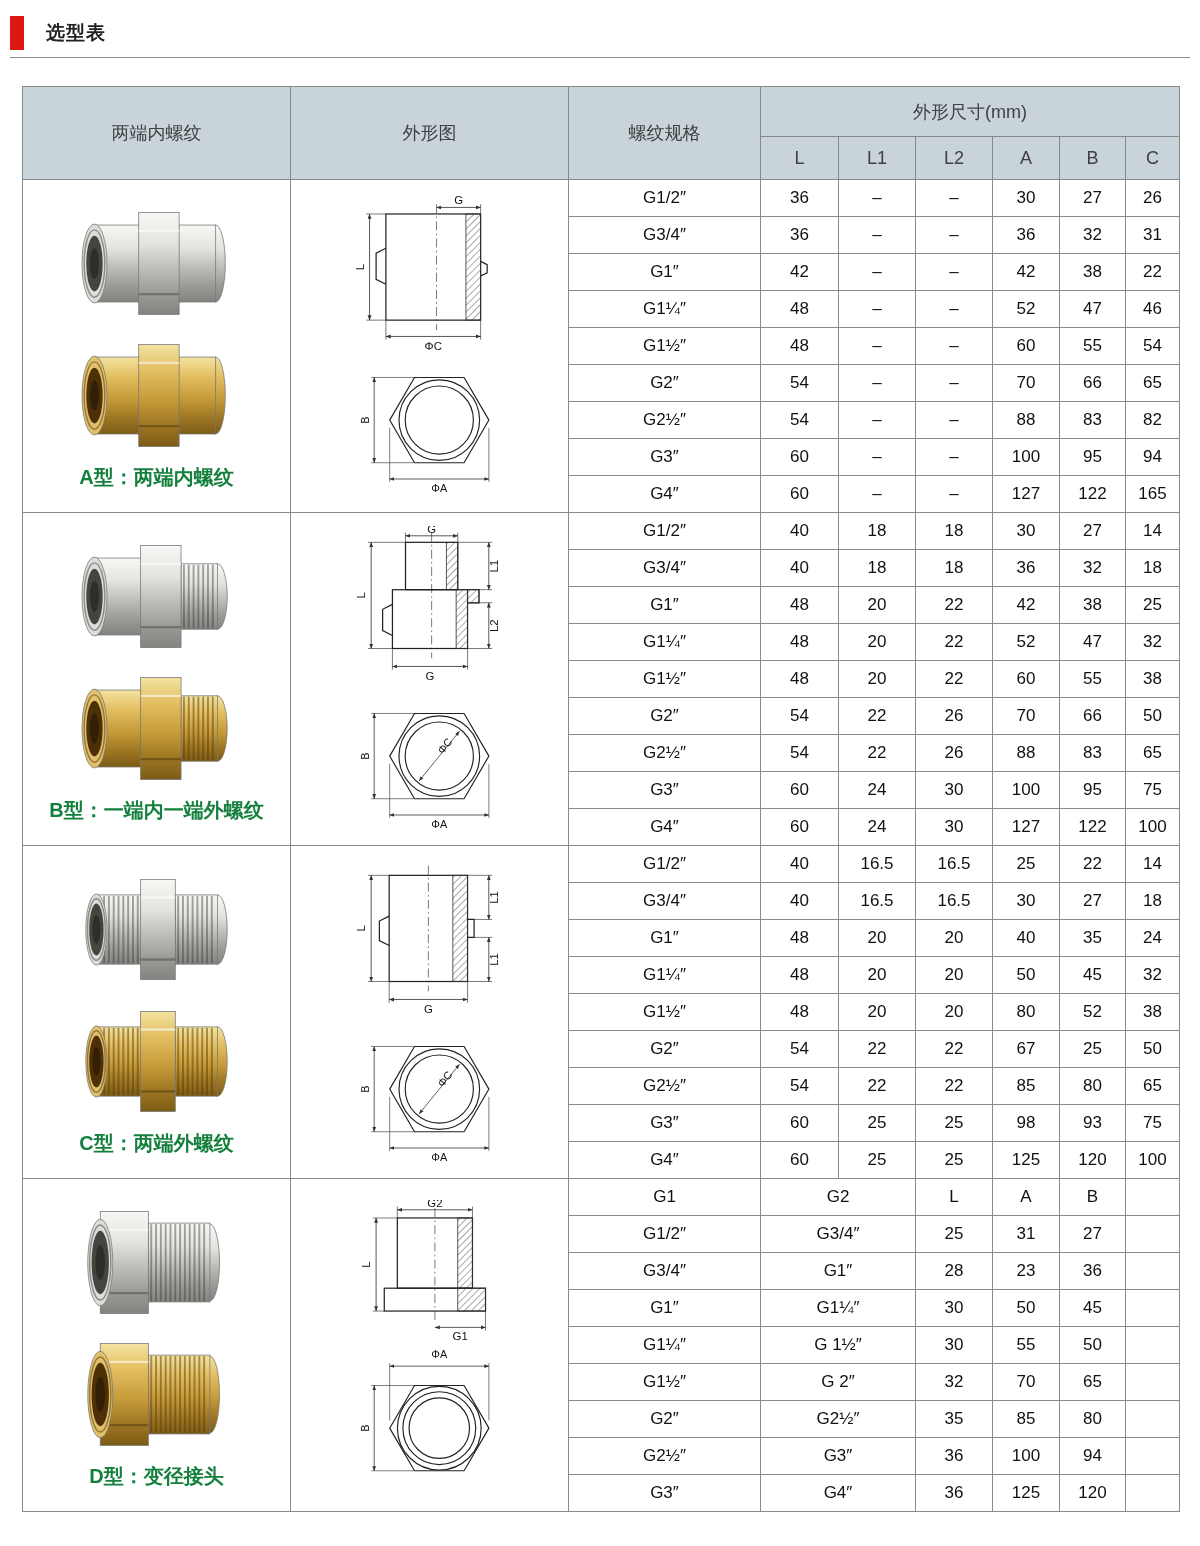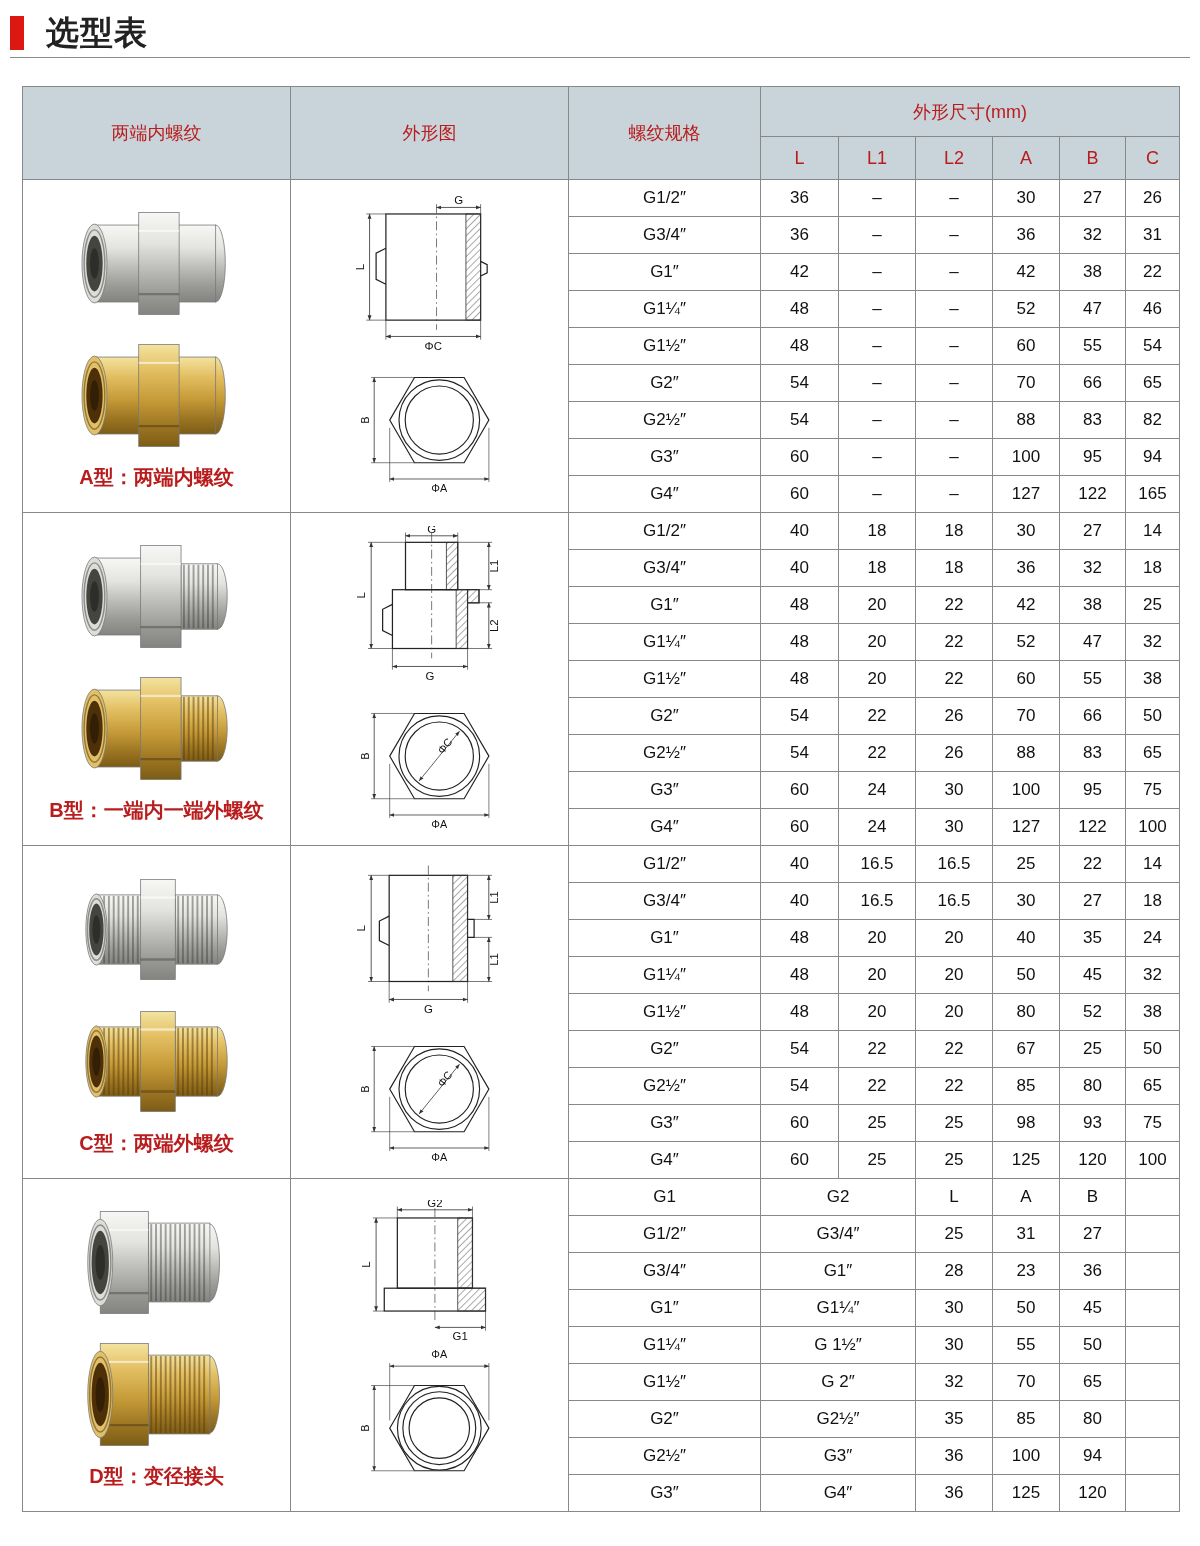--- a/index.html
+++ b/index.html
@@ -1,31 +1,31 @@
 <!DOCTYPE html>
 <html><head>
 <meta charset="utf-8">
 <style>
   html,body{margin:0;padding:0;background:#fff;}
   body{width:1200px;height:1546px;font-family:"Liberation Sans","DejaVu Sans",sans-serif;color:#111;position:relative;}
   .page-header{display:flex;align-items:center;margin:14px 10px 0 10px;height:38px;}
   .red-bar{display:inline-block;width:14px;height:34px;background:#dd1712;}
-  h1.page-title{font-size:33px;font-weight:bold;color:#222;margin:0 0 0 22px;letter-spacing:1px;}
+  h1.page-title{font-size:19px;font-weight:bold;color:#222;margin:0 0 0 22px;letter-spacing:1px;}
   .title-rule{border:none;border-top:1px solid #8c8c8c;margin:5px 10px 0 10px;}
   table.sel{border-collapse:collapse;table-layout:fixed;width:1157px;margin:28px 0 0 22px;border:1px solid #7e8285;}
   table.sel th, table.sel td{border:1px solid #85898c;text-align:center;vertical-align:middle;padding:0;}
-  thead th{background:#c8d3da;font-weight:normal;font-size:18px;color:#b91c1c;}
+  thead th{background:#c8d3da;font-weight:normal;font-size:18px;color:#404040;}
   th.th-group{height:49px;}
   th.th-sub{height:42px;font-size:18px;}
   th.th-span{border-bottom:3px solid #dd1712;}
   th.th-sub{border-bottom:3px solid #dd1712;}
   tbody td{height:36px;font-size:17px;background:#fff;}
   td.product-cell,td.drawing-cell{background:#fff;vertical-align:middle;}
   .product-inner{display:flex;flex-direction:column;align-items:center;justify-content:center;gap:6px;padding:6px 0;}
-  .caption{font-size:20px;font-weight:bold;color:#b91c1c;white-space:nowrap;}
+  .caption{font-size:20px;font-weight:bold;color:#15803d;white-space:nowrap;}
   .drawing-inner{display:flex;flex-direction:column;align-items:center;justify-content:center;gap:2px;padding:4px 0;}
   .drawing-cell svg,.product-cell svg{display:block;}
   .dim{stroke:#333;stroke-width:1;fill:none;}
   .ext{stroke:#333;stroke-width:0.8;}
   .out{fill:none;stroke:#222;stroke-width:1.5;}
   .cl{stroke:#333;stroke-width:0.8;stroke-dasharray:11 4 2 4;fill:none;}
   .dlbl{font-family:"Liberation Sans",sans-serif;font-size:14px;fill:#111;text-anchor:middle;}
 </style>
 </head>
 <body>

